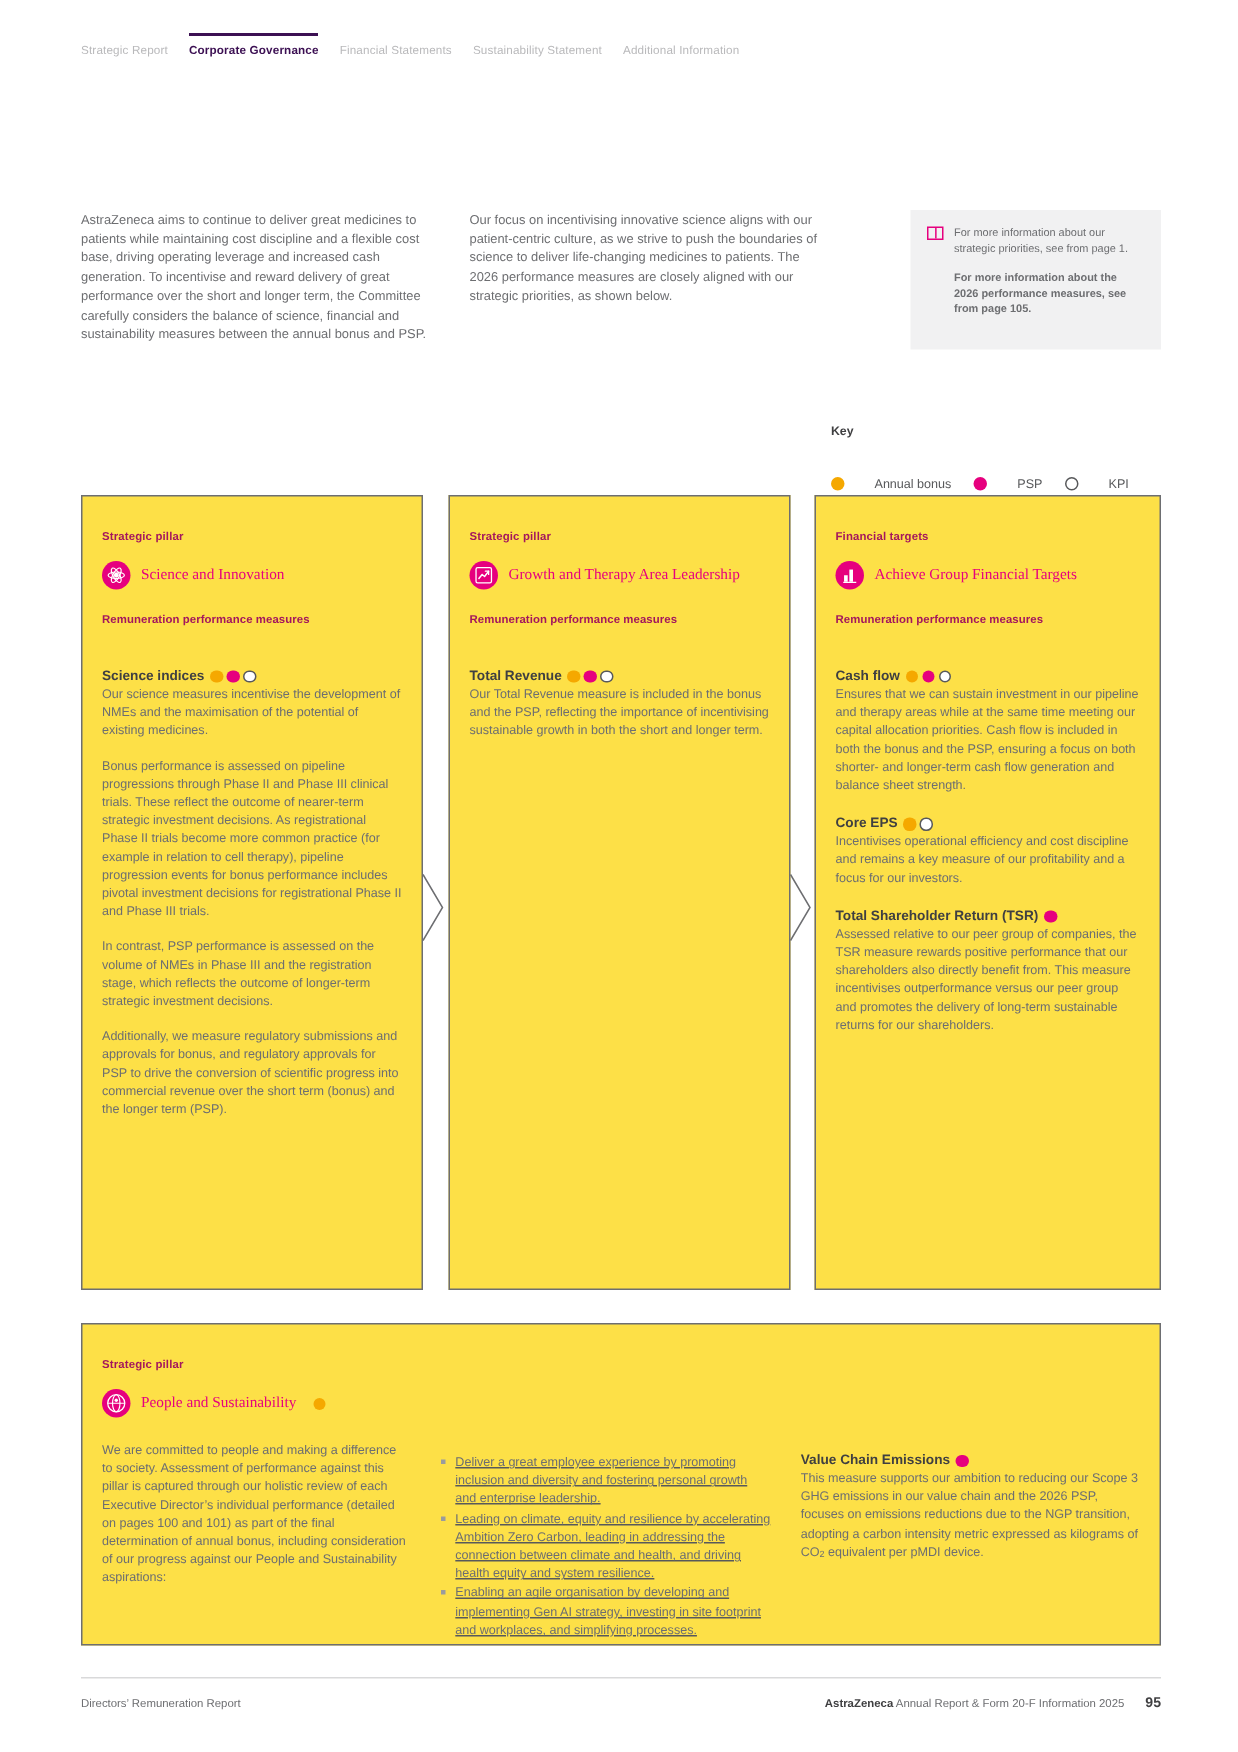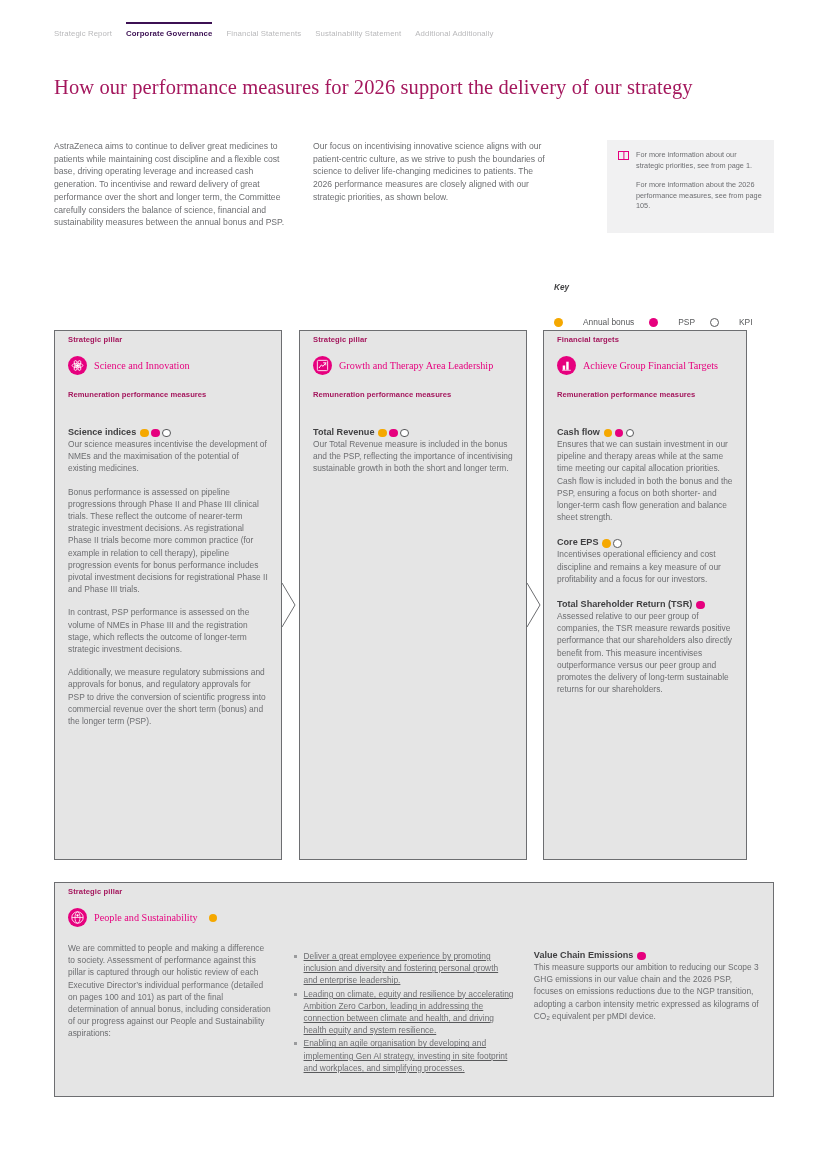--- a/index.html
+++ b/index.html
@@ -77,21 +77,21 @@
     background: #f1f1f2;
     padding: 10px 12px 12px 11px;
   }
   .infobox-row {
     display: flex;
     gap: 7px;
     font-size: 7.3px;
     line-height: 10.6px;
     color: #6d6e71;
   }
-  .infobox-row + .infobox-row { margin-top: 9px; }
+  .infobox-row + .infobox-row { margin-top: 9px; font-weight: bold; }
   .book-icon {
     flex: 0 0 auto;
     width: 11px;
     height: 9px;
     border: 1.2px solid #e6007e;
     position: relative;
     margin-top: 1px;
   }
   .book-icon::before {
     content: "";
@@ -108,43 +108,42 @@
   .key-wrap {
     position: absolute;
     left: 554px;
     top: 283px;
   }
   .key-title {
     font-size: 8.2px;
     font-weight: bold;
     color: #3f3f41;
     margin-bottom: 9px;
-    font-style: italic;
   }
   .key-items { display: flex; align-items: center; gap: 15px; }
   .key-item { display: flex; align-items: center; gap: 20px; font-size: 8.4px; color: #58595b; margin-top: 16px; }
 
   .dot { display: inline-block; width: 9px; height: 9px; border-radius: 50%; }
   .dot-bonus { background: #f5a800; }
   .dot-psp   { background: #e6007e; }
   .dot-kpi   { background: #ffffff; border: 1.1px solid #58595b; width: 9px; height: 9px; }
 
   .measure-dots { display: inline-flex; align-items: center; gap: 2.5px; vertical-align: middle; margin-left: 4px; position: relative; top: 0.5px; }
   .measure-dots .dot { width: 8.5px; height: 8.5px; }
 
   
   .card {
     position: absolute;
     border: 1px solid #6d6e71;
-    background: #e5e5e5;
-    padding: 4px 13px 14px 13px;
+    background: #fde047;
+    padding: 22px 13px 14px 13px;
   }
   .card-top1 { left: 54px;  top: 330px; width: 228px; height: 530px; }
   .card-top2 { left: 299px; top: 330px; width: 228px; height: 530px; }
-  .card-top3 { left: 543px; top: 330px; width: 204px; height: 530px; }
+  .card-top3 { left: 543px; top: 330px; width: 231px; height: 530px; }
   .card-bottom { left: 54px; top: 882px; width: 720px; height: 215px; }
 
   .chevron {
     position: absolute;
     width: 16px;
     height: 46px;
     z-index: 5;
   }
   .chev1 { left: 281px; top: 582px; }
   .chev2 { left: 526px; top: 582px; }
@@ -252,24 +251,23 @@
 </head>
 <body>
 
 <div class="page">
 
   <div class="topnav" id="topnav">
       <div class="topnav-item">Strategic Report</div>
       <div class="topnav-item active">Corporate Governance</div>
       <div class="topnav-item">Financial Statements</div>
       <div class="topnav-item">Sustainability Statement</div>
-      <div class="topnav-item">Additional Additionally</div>
-    </div>
-
-  <h1 class="page-title">How our performance measures for 2026 support the delivery of our strategy</h1>
+      <div class="topnav-item">Additional Information</div>
+    </div>
+
 
   <div class="intro-col c1">AstraZeneca aims to continue to deliver great medicines to patients while maintaining cost discipline and a flexible cost base, driving operating leverage and increased cash generation. To incentivise and reward delivery of great performance over the short and longer term, the Committee carefully considers the balance of science, financial and sustainability measures between the annual bonus and PSP.</div>
   <div class="intro-col c2">Our focus on incentivising innovative science aligns with our patient-centric culture, as we strive to push the boundaries of science to deliver life-changing medicines to patients. The 2026 performance measures are closely aligned with our strategic priorities, as shown below.</div>
 
   <div class="infobox">
     <div class="infobox-row">
       <span class="book-icon"></span>
       <span>For more information about our strategic priorities, see from page 1.</span>
     </div>
     <div class="infobox-row indented">
@@ -435,14 +433,24 @@
             <span>Value Chain Emissions</span><span class="measure-dots" id="vce-dots">
                 <span class="dot dot-psp"></span>
               </span>
           </div>
           <div class="measure-body" id="vce-body">This measure supports our ambition to reducing our Scope 3 GHG emissions in our value chain and the 2026 PSP, focuses on emissions reductions due to the NGP transition, adopting a carbon intensity metric expressed as kilograms of CO<sub>2</sub> equivalent per pMDI device.</div>
         </div>
       </div>
     </div>
   </div>
 
+  <div class="footer">
+    <div class="footer-left">Directors’ Remuneration Report</div>
+    <div class="footer-right">
+      <div>
+        <span class="footer-brand">AstraZeneca</span>
+        <span>Annual Report &amp; Form 20-F Information 2025</span>
+      </div>
+      <div class="footer-page">95</div>
+    </div>
+  </div>
 
 </div>
 
 </body></html>

